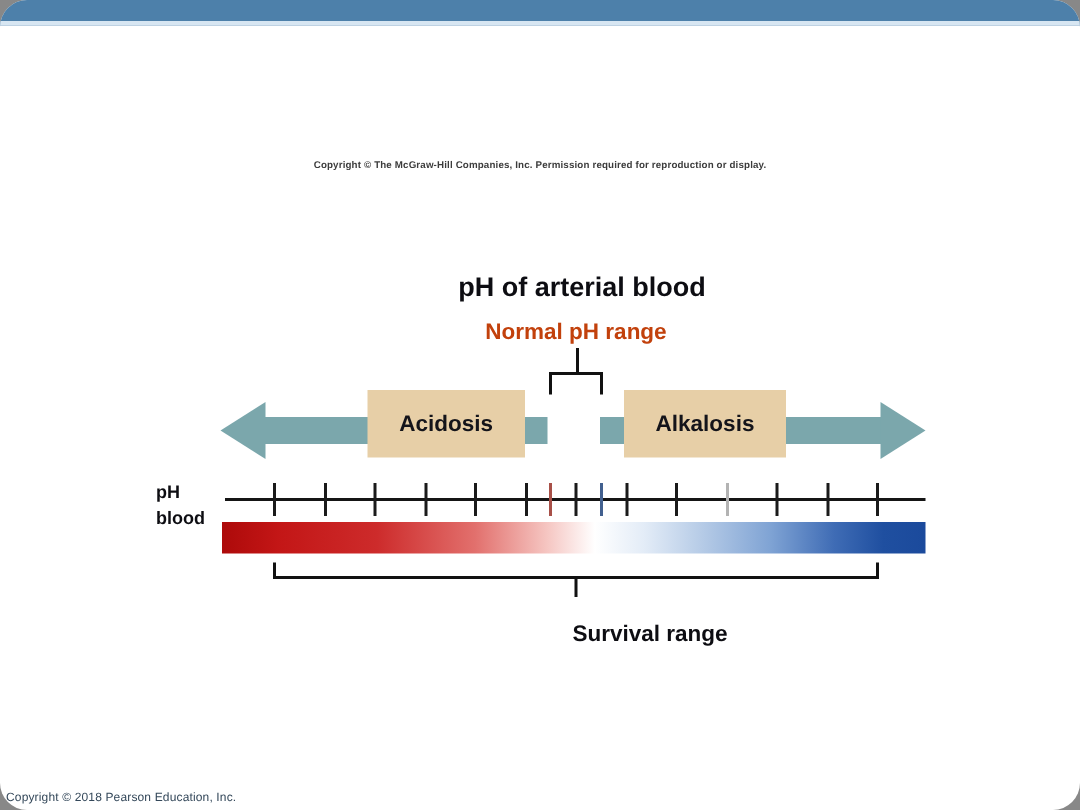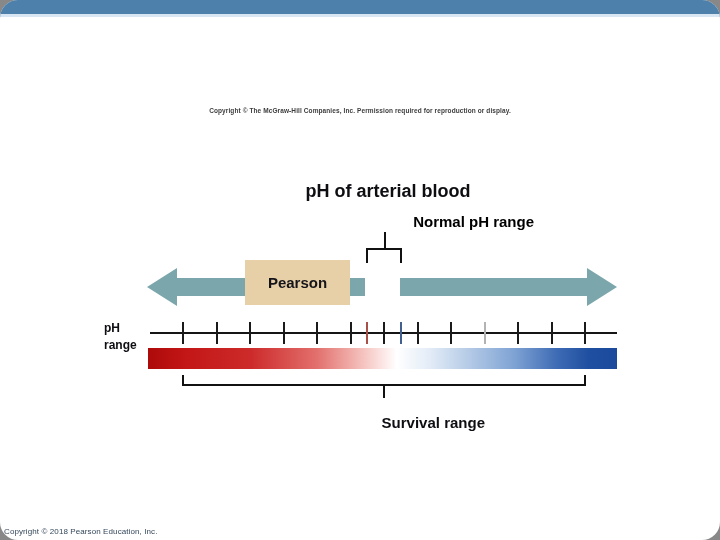--- a/index.html
+++ b/index.html
@@ -18,21 +18,21 @@
     position:absolute; left:160px; top:107px; width:400px;
     text-align:center; font-size:6.5px; font-weight:600; color:#3c3c3c;
     letter-spacing:0.1px;
   }
   .diagram-title {
     position:absolute; left:188px; top:181px; width:400px;
     text-align:center; font-size:18px; font-weight:bold; color:#0d0d12;
   }
   .normal-label {
     position:absolute; left:234px; top:213px; width:300px;
-    text-align:right; font-size:15px; font-weight:bold; color:#000000;
+    text-align:center; font-size:15px; font-weight:bold; color:#c2410c;
   }
   .normal-stem {
     position:absolute; left:384px; top:232px; width:2px; height:17px; background:#111;
   }
   .normal-bracket {
     position:absolute; left:366px; top:248px; width:36px; height:15px;
     border-top:2px solid #111; border-left:2px solid #111; border-right:2px solid #111;
   }
   .head-left {
     position:absolute; left:147px; top:268px; width:0; height:0;
@@ -104,26 +104,29 @@
   <div class="normal-label">Normal pH range</div>
   <div class="normal-stem"></div>
   <div class="normal-bracket"></div>
 
   <div class="head-left"></div>
   <div class="shaft shaft-left"></div>
   <div class="shaft shaft-right"></div>
   <div class="head-right"></div>
 
   <div class="range-box box-acidosis">
-    <span>Pearson</span>
+    <span>Acidosis</span>
+  </div>
+  <div class="range-box box-alkalosis">
+    <span>Alkalosis</span>
   </div>
 
   <div class="ph-scale-label">
     <div>pH</div>
-    <div>range</div>
+    <div>blood</div>
   </div>
 
   <div class="axis-line"></div>
   <div>
       <div class="tick" style="left: 182px; background: rgb(26, 26, 26);"></div>
       <div class="tick" style="left: 215.5px; background: rgb(26, 26, 26);"></div>
       <div class="tick" style="left: 249px; background: rgb(26, 26, 26);"></div>
       <div class="tick" style="left: 282.5px; background: rgb(26, 26, 26);"></div>
       <div class="tick" style="left: 316px; background: rgb(26, 26, 26);"></div>
       <div class="tick" style="left: 349.5px; background: rgb(26, 26, 26);"></div>

